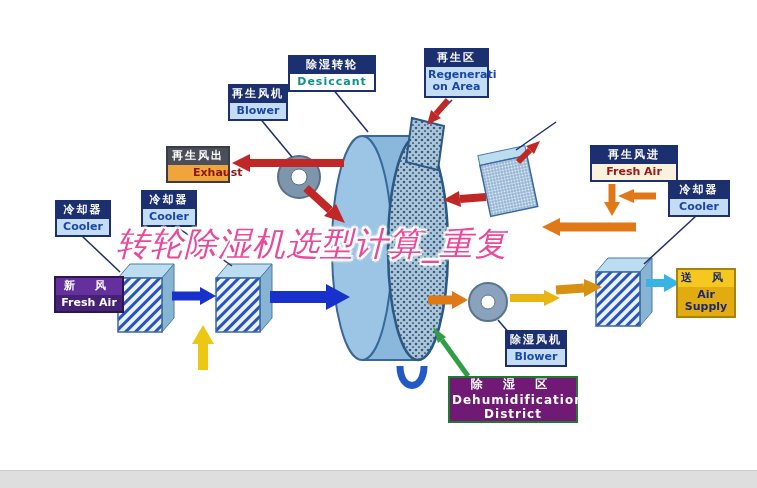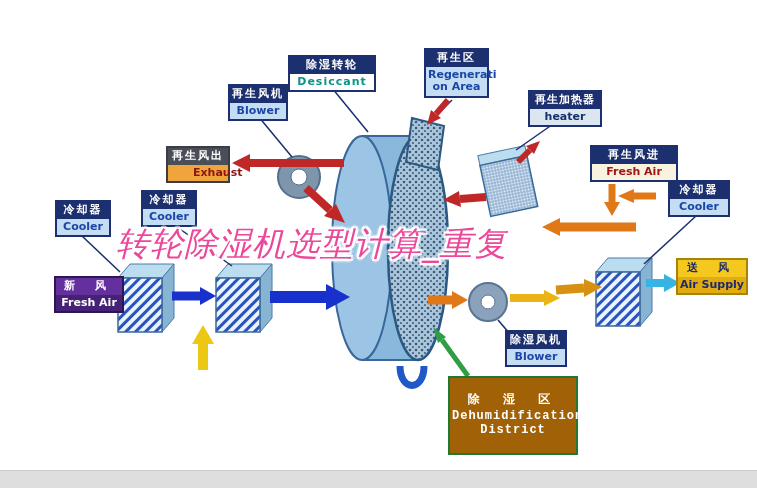--- a/index.html
+++ b/index.html
@@ -29,21 +29,21 @@
   .scheme-purple .body{background:#452275;color:#fff;}
 
   .scheme-supply{border-color:#a8830a;}
   .scheme-supply .head{background:#f4c81e;color:#1a2a6e;letter-spacing:8px;}
   .scheme-supply .body{background:#e2ac10;color:#1a2a6e;}
 
   .scheme-backwind{border-color:#8f8f8f;}
   .scheme-backwind .head{background:#e8d64e;color:#222;letter-spacing:10px;}
   .scheme-backwind .body{background:#e8d64e;color:#222;}
 
-  .scheme-green{border-color:#1f7a30;background:#a16207;padding:16px 2px;font-family:Liberation Mono, monospace;}
+  .scheme-green{border-color:#1f7a30;background:#701a75;padding:0 2px;}
   .scheme-green .ln{display:block;color:#fff;font-weight:bold;font-size:12px;letter-spacing:1px;}
   .scheme-green .ln.zh{font-size:12px;letter-spacing:8px;margin-bottom:2px;}
 
   
   .big-title{
     position:absolute;left:116px;top:222px;z-index:3;white-space:nowrap;
     font-size:33px;font-weight:normal;font-style:italic;letter-spacing:1px;
     color:#ec4899;
     text-shadow:-2px -2px 0 #fff,2px -2px 0 #fff,-2px 2px 0 #fff,2px 2px 0 #fff,
                  0 -3px 2px #fff,0 3px 2px #fff,-3px 0 2px #fff,3px 0 2px #fff;
@@ -209,24 +209,20 @@
   <div class="lbl scheme-teal" style="left:288px;top:55px;width:88px">
     <span class="head">除湿转轮</span>
     <span class="body">Desiccant</span>
   </div>
 
   <div class="lbl" style="left:424px;top:48px;width:65px">
     <span class="head">再生区</span>
     <span class="body">Regenerati on Area</span>
   </div>
 
-  <div class="lbl scheme-heater" style="left:528px;top:90px;width:74px">
-    <span class="head" style="letter-spacing:1px">再生加热器</span>
-    <span class="body">heater</span>
-  </div>
 
   <div class="lbl scheme-exhaust" style="left:166px;top:146px;width:64px">
     <span class="head">再生风出</span>
     <span class="body">Exhaust</span>
   </div>
 
   <div class="lbl scheme-freshin" style="left:590px;top:145px;width:88px">
     <span class="head">再生风进</span>
     <span class="body">Fresh Air</span>
   </div>
@@ -244,21 +240,21 @@
   <div class="lbl" style="left:668px;top:180px;width:62px">
     <span class="head">冷却器</span>
     <span class="body">Cooler</span>
   </div>
 
   <div class="lbl scheme-purple" style="left:6px;top:276px;width:70px">
     <span class="head">新 风</span>
     <span class="body">Fresh Air</span>
   </div>
 
-  <div class="lbl scheme-supply" style="left:676px;top:258px;width:72px">
+  <div class="lbl scheme-supply" style="left:676px;top:268px;width:60px">
     <span class="head">送 风</span>
     <span class="body">Air Supply</span>
   </div>
 
 
   <div class="lbl" style="left:505px;top:330px;width:62px">
     <span class="head">除湿风机</span>
     <span class="body">Blower</span>
   </div>
 

